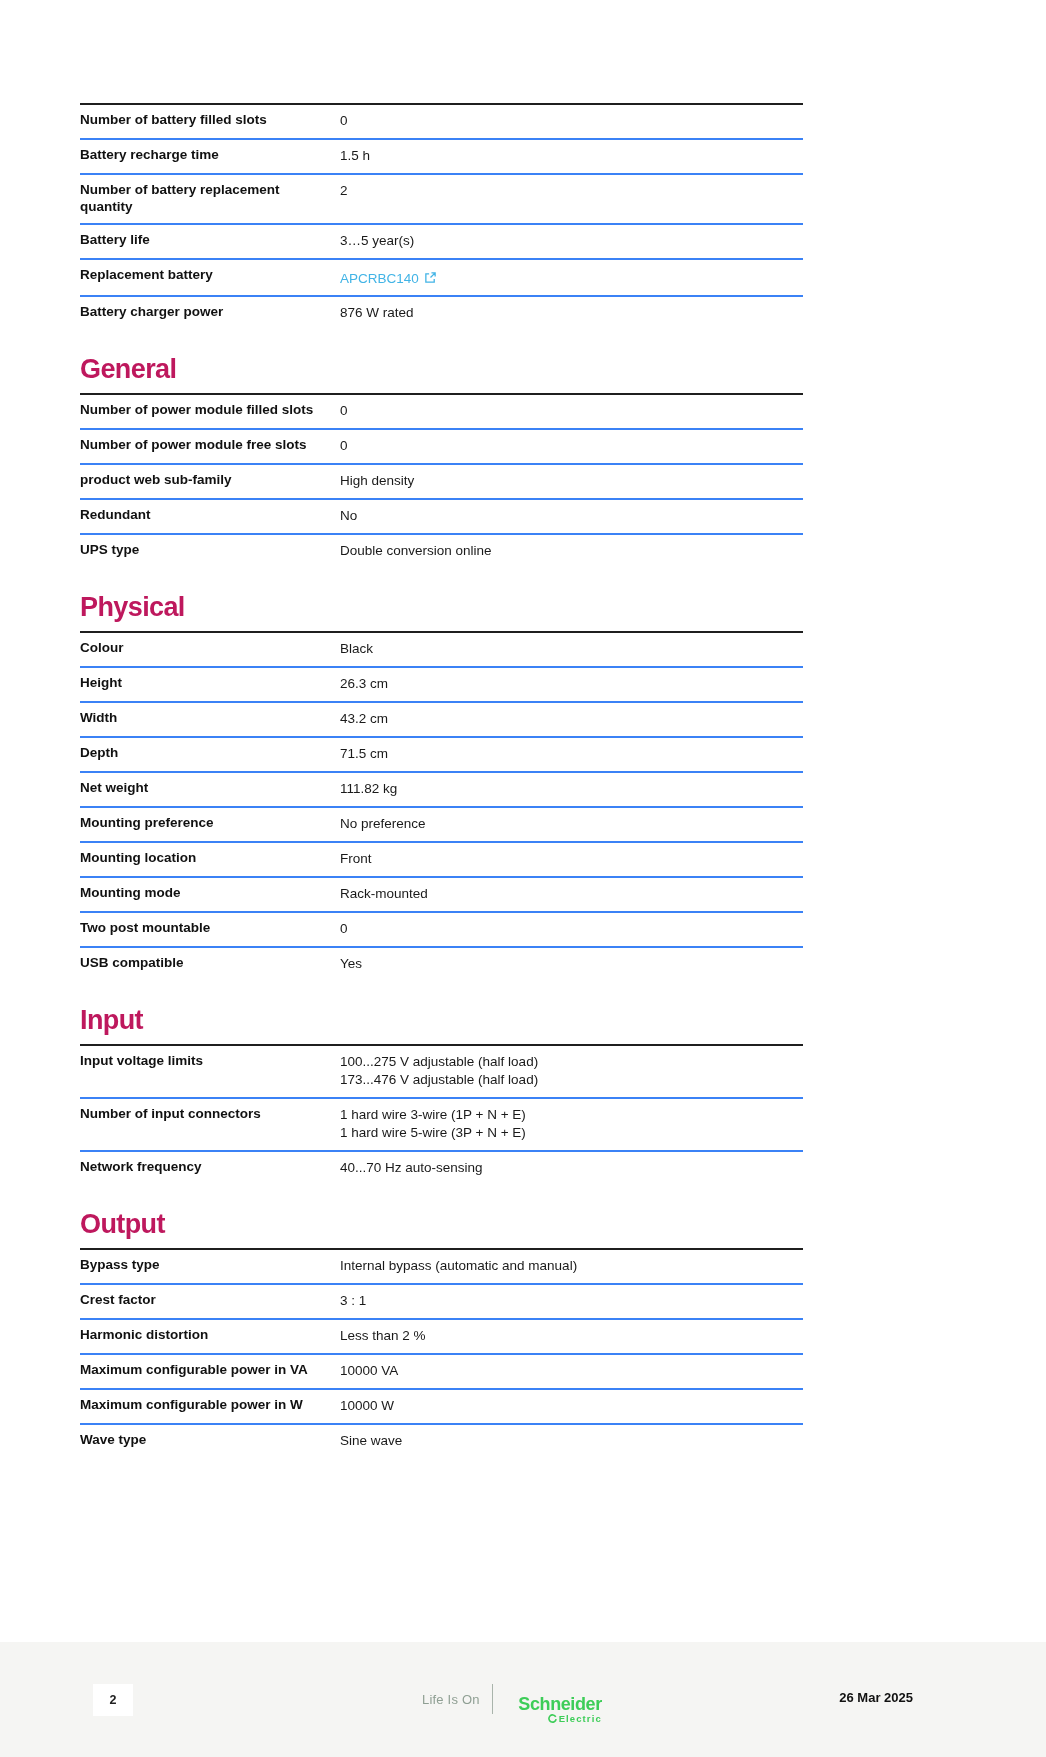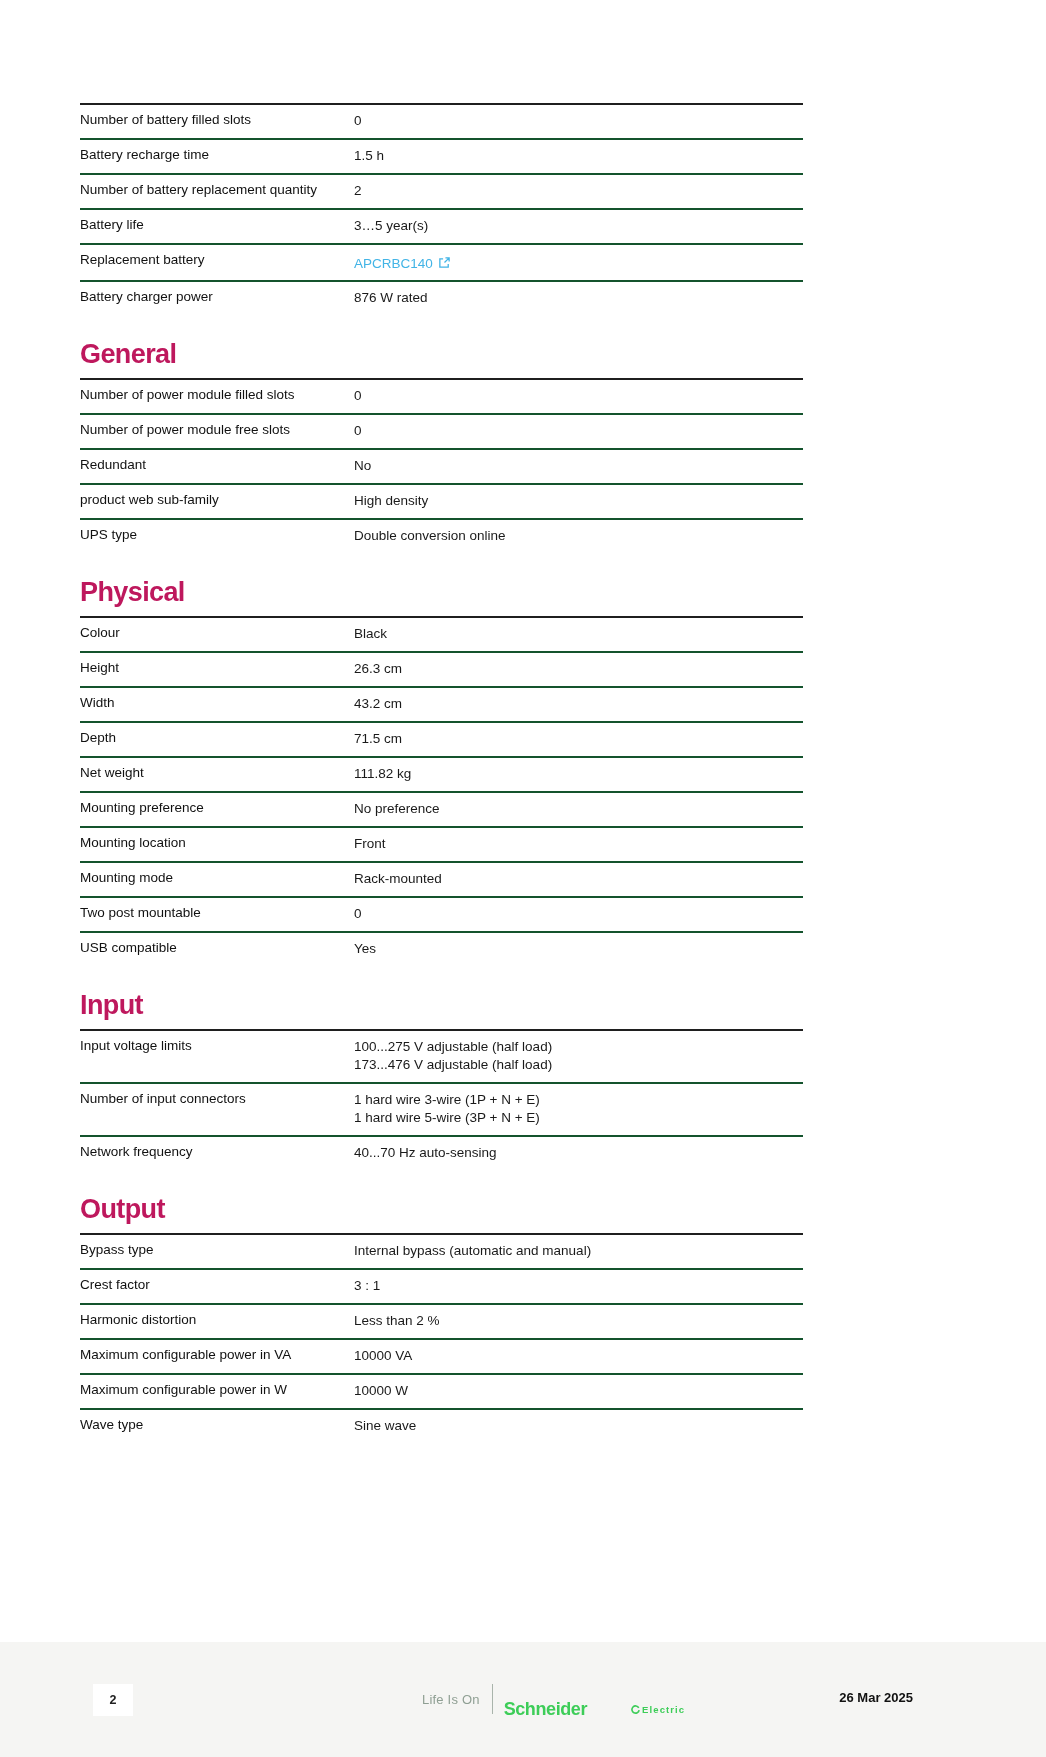--- a/index.html
+++ b/index.html
@@ -8,25 +8,25 @@
     background:#ffffff;color:#000;
     font-family:"Liberation Sans", sans-serif;
     -webkit-font-smoothing:antialiased;
   }
   .content{position:absolute;left:80px;top:103px;width:723px;}
   .sec-title{
     font-size:27px;font-weight:700;letter-spacing:-0.6px;
     margin:24px 0 8px 0;line-height:1.15;color:#be185d;
   }
   .spec-section .rows{border-top:2px solid #1f1f1f;}
-  .row{display:flex;align-items:flex-start;border-top:2px solid #14532d;padding:6px 0 8px 0;}
+  .row{display:flex;align-items:flex-start;border-top:2px solid #3b82f6;padding:6px 0 8px 0;}
   .rows .row:first-child{border-top:none;}
   .lab{
-    flex:none;width:250px;padding-right:24px;
-    font-size:13.5px;font-weight:400;line-height:17px;color:#111;
+    flex:none;width:250px;padding-right:10px;
+    font-size:13.5px;font-weight:700;line-height:17px;color:#111;
   }
   .val{
     font-size:13.5px;font-weight:400;line-height:17px;color:#1a1a1a;
     padding-top:1px;
   }
   .val .vline{margin:0 0 1px 0;}
   .link{color:#42B4E6;text-decoration:none;cursor:pointer;}
   .ext{width:13px;height:13px;color:#42B4E6;margin-left:5px;vertical-align:-1px;}
   .row-link .val{padding-top:4px;}
 
@@ -42,21 +42,21 @@
   .logo{
     position:absolute;left:397px;top:38px;height:38px;
     display:flex;align-items:center;
   }
   .tagline{
     font-size:13px;color:#8f9f93;letter-spacing:0.2px;white-space:nowrap;margin-left:25px;
   }
   .logo-divider{
     width:1px;height:30px;background:#a9b4ab;margin:0 11px 0 12px;display:inline-block;
   }
-  .wordmark{display:inline-flex;flex-direction:row;line-height:1;margin-top:20px;}
+  .wordmark{display:inline-flex;flex-direction:column;align-items:flex-end;line-height:1;margin-top:20px;}
   .brand{
     font-size:18px;font-weight:700;color:#3DCD58;letter-spacing:-0.4px;line-height:1;
   }
   .brand-sub{
     display:inline-flex;align-items:center;gap:2px;
     font-size:9.5px;font-weight:700;color:#3DCD58;letter-spacing:1.1px;
     margin-top:1px;line-height:1;padding-left:44px;
   }
   .spiral{width:9px;height:9px;}
   .date{
@@ -119,29 +119,29 @@
               <div class="vline">0</div>
             </div>
           </div>
           <div class="row">
             <div class="lab">Number of power module free slots</div>
             <div class="val">
               <div class="vline">0</div>
             </div>
           </div>
           <div class="row">
+            <div class="lab">product web sub-family</div>
+            <div class="val">
+              <div class="vline">High density</div>
+            </div>
+          </div>
+          <div class="row">
             <div class="lab">Redundant</div>
             <div class="val">
               <div class="vline">No</div>
-            </div>
-          </div>
-          <div class="row">
-            <div class="lab">product web sub-family</div>
-            <div class="val">
-              <div class="vline">High density</div>
             </div>
           </div>
           <div class="row">
             <div class="lab">UPS type</div>
             <div class="val">
               <div class="vline">Double conversion online</div>
             </div>
           </div>
         </div>
       </section>

